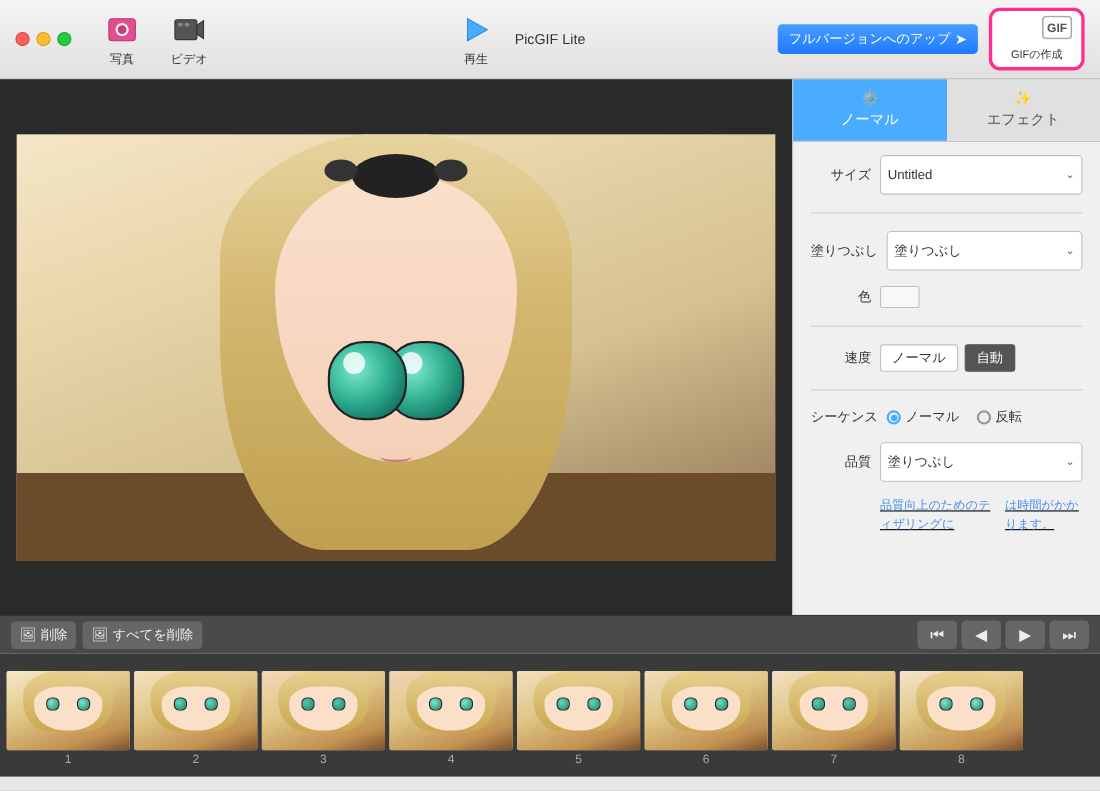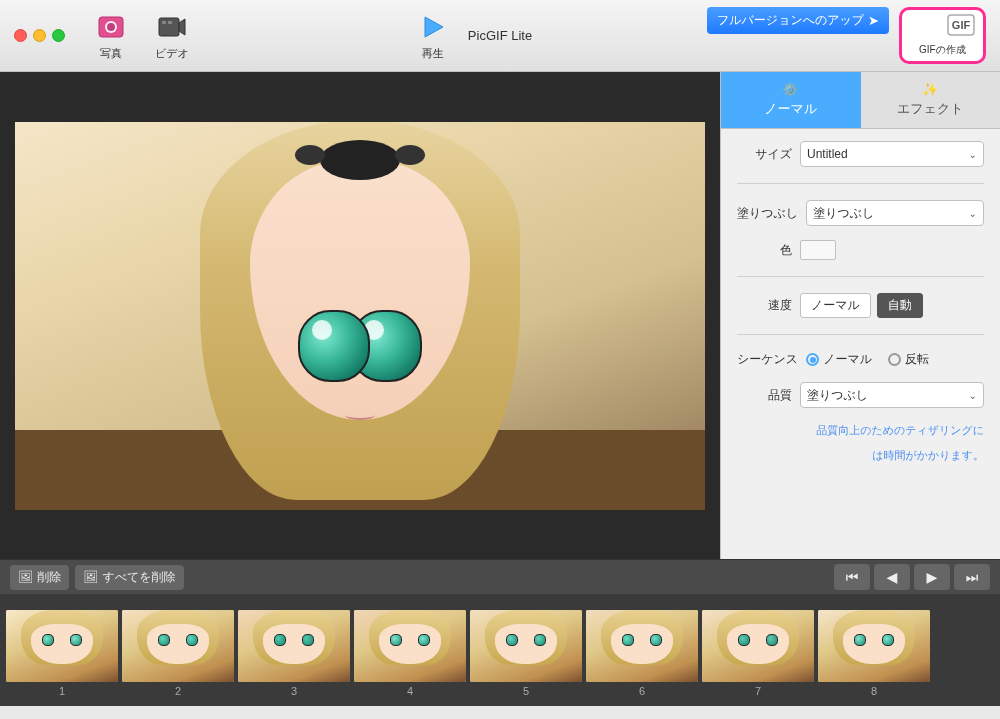--- a/index.html
+++ b/index.html
@@ -66,21 +66,21 @@
       left: 50%;
       transform: translateX(-50%);
       font-size: 13px;
       color: #333;
       font-weight: 500;
     }
 
     .toolbar-right {
       margin-left: auto;
       display: flex;
-      align-items: flex-start;
+      align-items: center;
       gap: 10px;
       padding-right: 14px;
     }
     .upgrade-btn {
       background: linear-gradient(to bottom, #4a9eff, #1e7aff);
       color: white;
       border: none;
       border-radius: 4px;
       padding: 5px 10px;
       font-size: 12px;
@@ -519,21 +519,21 @@
       width: 12px;
       height: 12px;
       background: radial-gradient(circle at 35% 35%, #7de8d0, #1a8870);
       border-radius: 40%;
       border: 1px solid #222;
     }
 
     
     .select-wrapper {
       flex: 1;
-      height: 26px;
+      height: 36px;
       background: white;
       border: 1px solid #c0c0c0;
       border-radius: 4px;
       display: flex;
       align-items: center;
       justify-content: space-between;
       padding: 0 6px;
       cursor: pointer;
       font-size: 12px;
       color: #333;
@@ -698,21 +698,21 @@
       </div>
 
       <div class="prop-row">
         <span class="prop-label">品質</span>
         <div class="select-wrapper">
           <span>塗りつぶし</span>
           <span class="prop-select-arrow">⌄</span>
         </div>
       </div>
 
-      <div class="prop-row" style="padding-left: 63px; flex-direction: column; align-items: flex-end;">
+      <div class="prop-row" style="padding-left: 63px; flex-direction: row; align-items: center; text-decoration: underline;">
         <span class="info-text info-blue">品質向上のためのティザリングに</span>
         <span class="info-text info-blue">は時間がかかります。</span>
       </div>
 
     </div>
   </div>
 </div>
 
 <div class="bottom-toolbar">
   <button class="bottom-btn">

